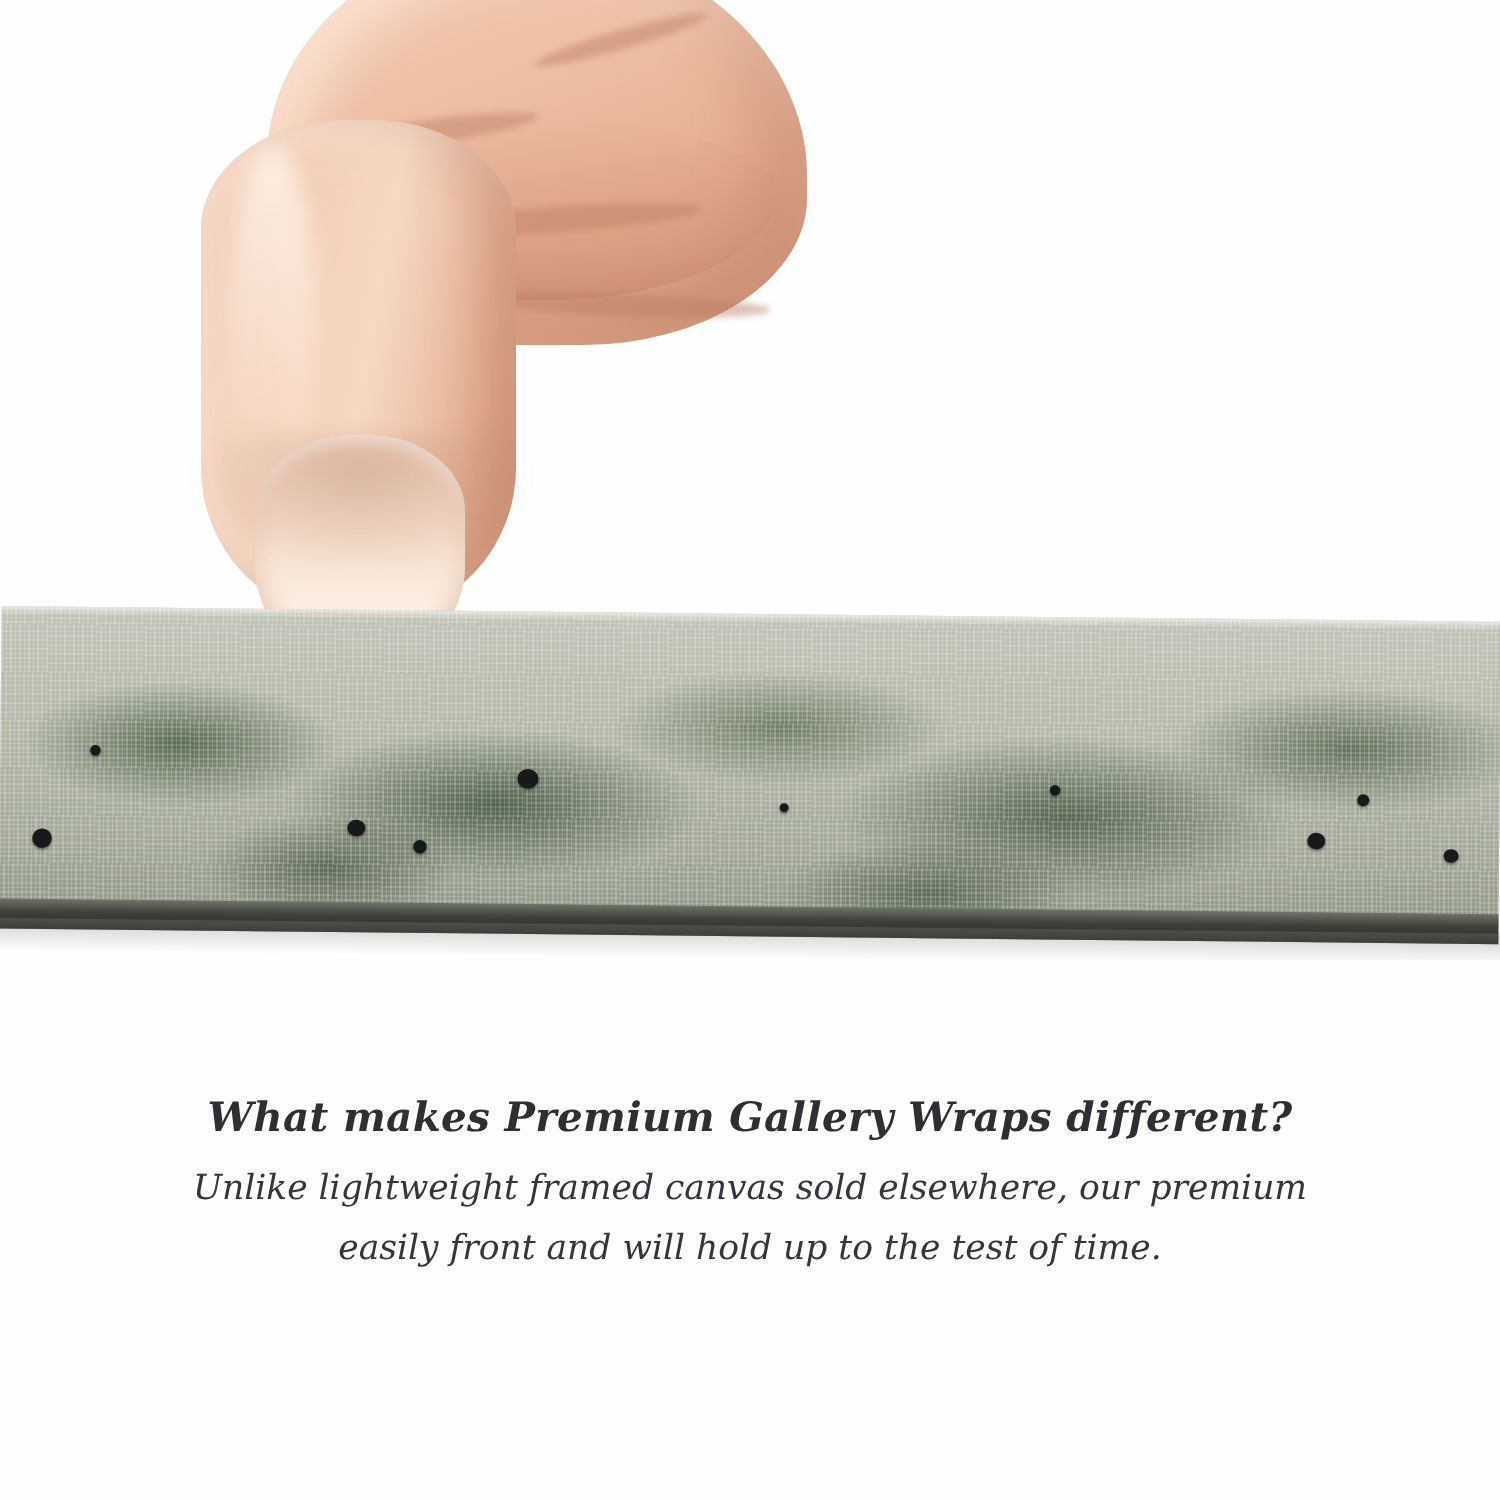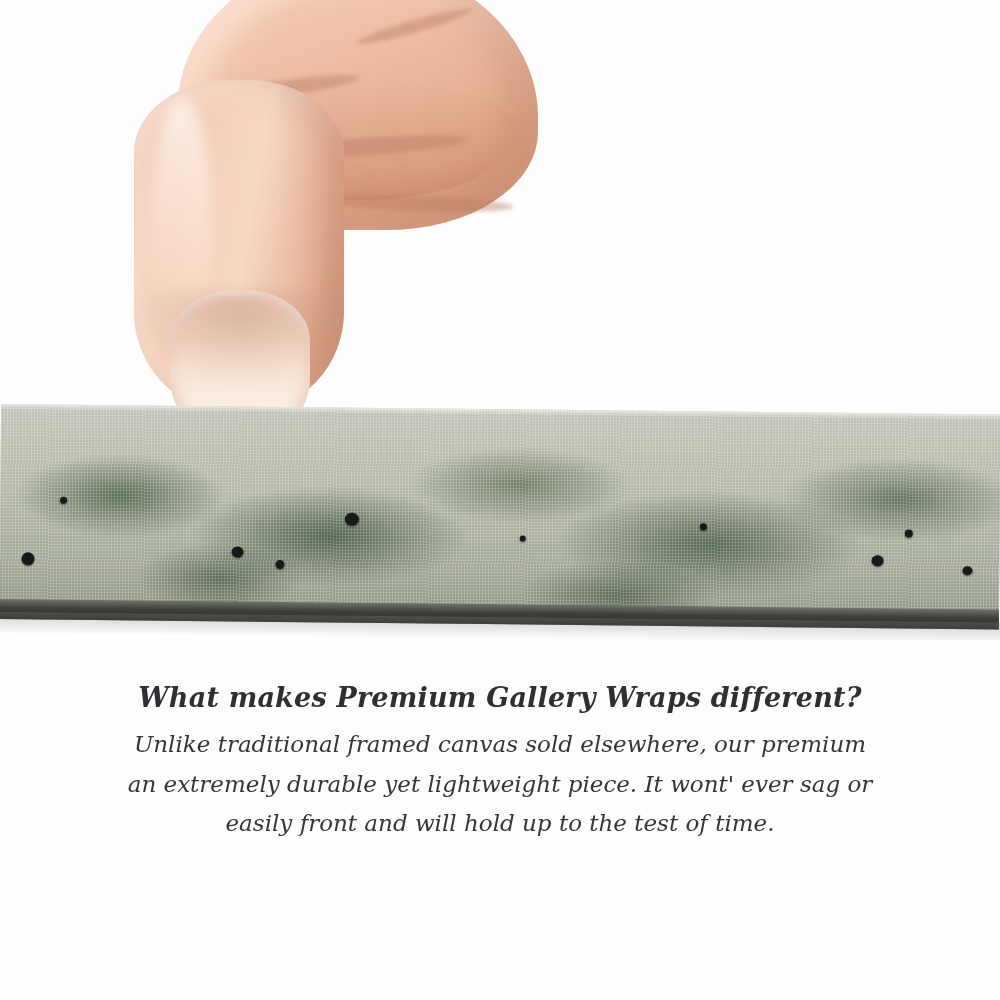--- a/index.html
+++ b/index.html
@@ -182,21 +182,21 @@
     height: 22px;
     background: linear-gradient(180deg, rgba(120,120,115,0.35), rgba(255,255,255,0));
     transform: rotate(0.6deg);
     transform-origin: left center;
   }
 
   
   .caption {
     position: absolute;
     left: 0;
-    top: 682px;
+    top: 730px;
     width: 1000px;
     text-align: center;
     color: #2d2f33;
     font-family: "DejaVu Serif", serif;
   }
   .caption-title {
     font-size: 27px;
     font-style: italic;
     font-weight: 700;
     letter-spacing: 0.2px;
@@ -248,19 +248,18 @@
       <div class="speck" style="left:963px; top:152px; width:10px; height:9px;"></div>
 
       <div class="strip-bottom-edge"></div>
     </div>
     <div class="strip-drop-shadow"></div>
   </div>
 
   <div class="caption">
     <div class="caption-title">What makes Premium Gallery Wraps different?</div>
     <div class="caption-body">
-      <p>Unlike traditional framed canvas sold elsewhere, our premium</p>
-      <p>an extremely durable yet lightweight piece. It wont' ever sag or</p>
+      <p>Unlike lightweight framed canvas sold elsewhere, our premium</p>
       <p>easily front and will hold up to the test of time.</p>
     </div>
   </div>
 
 </div>
 
 </body></html>

